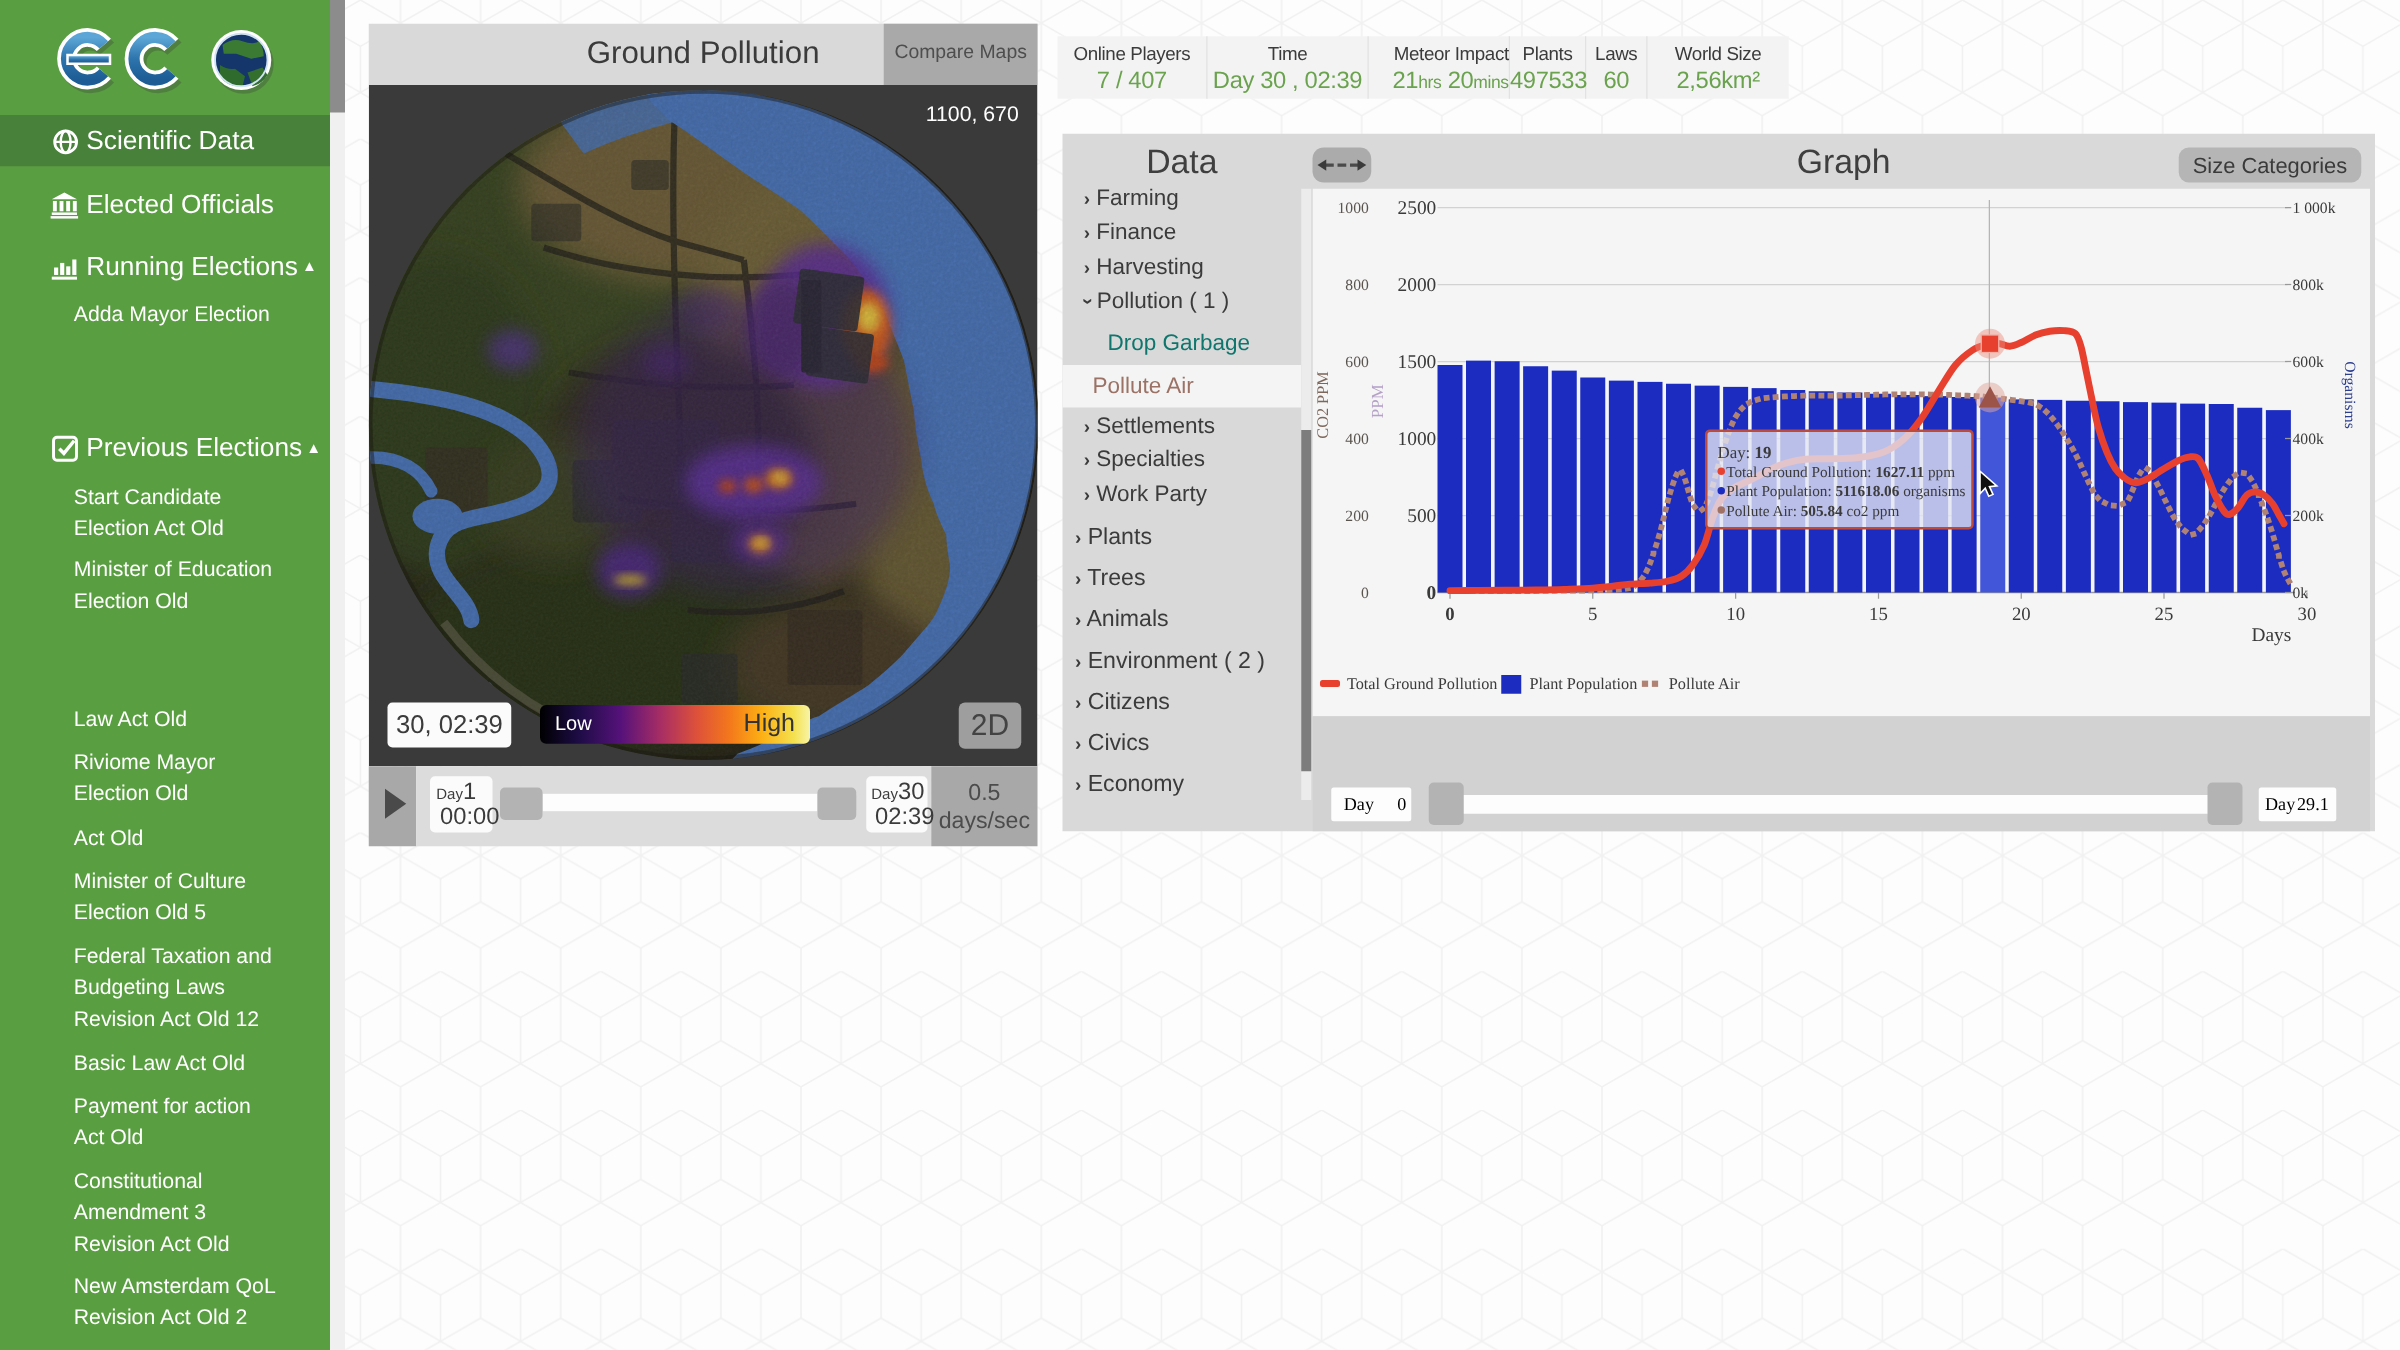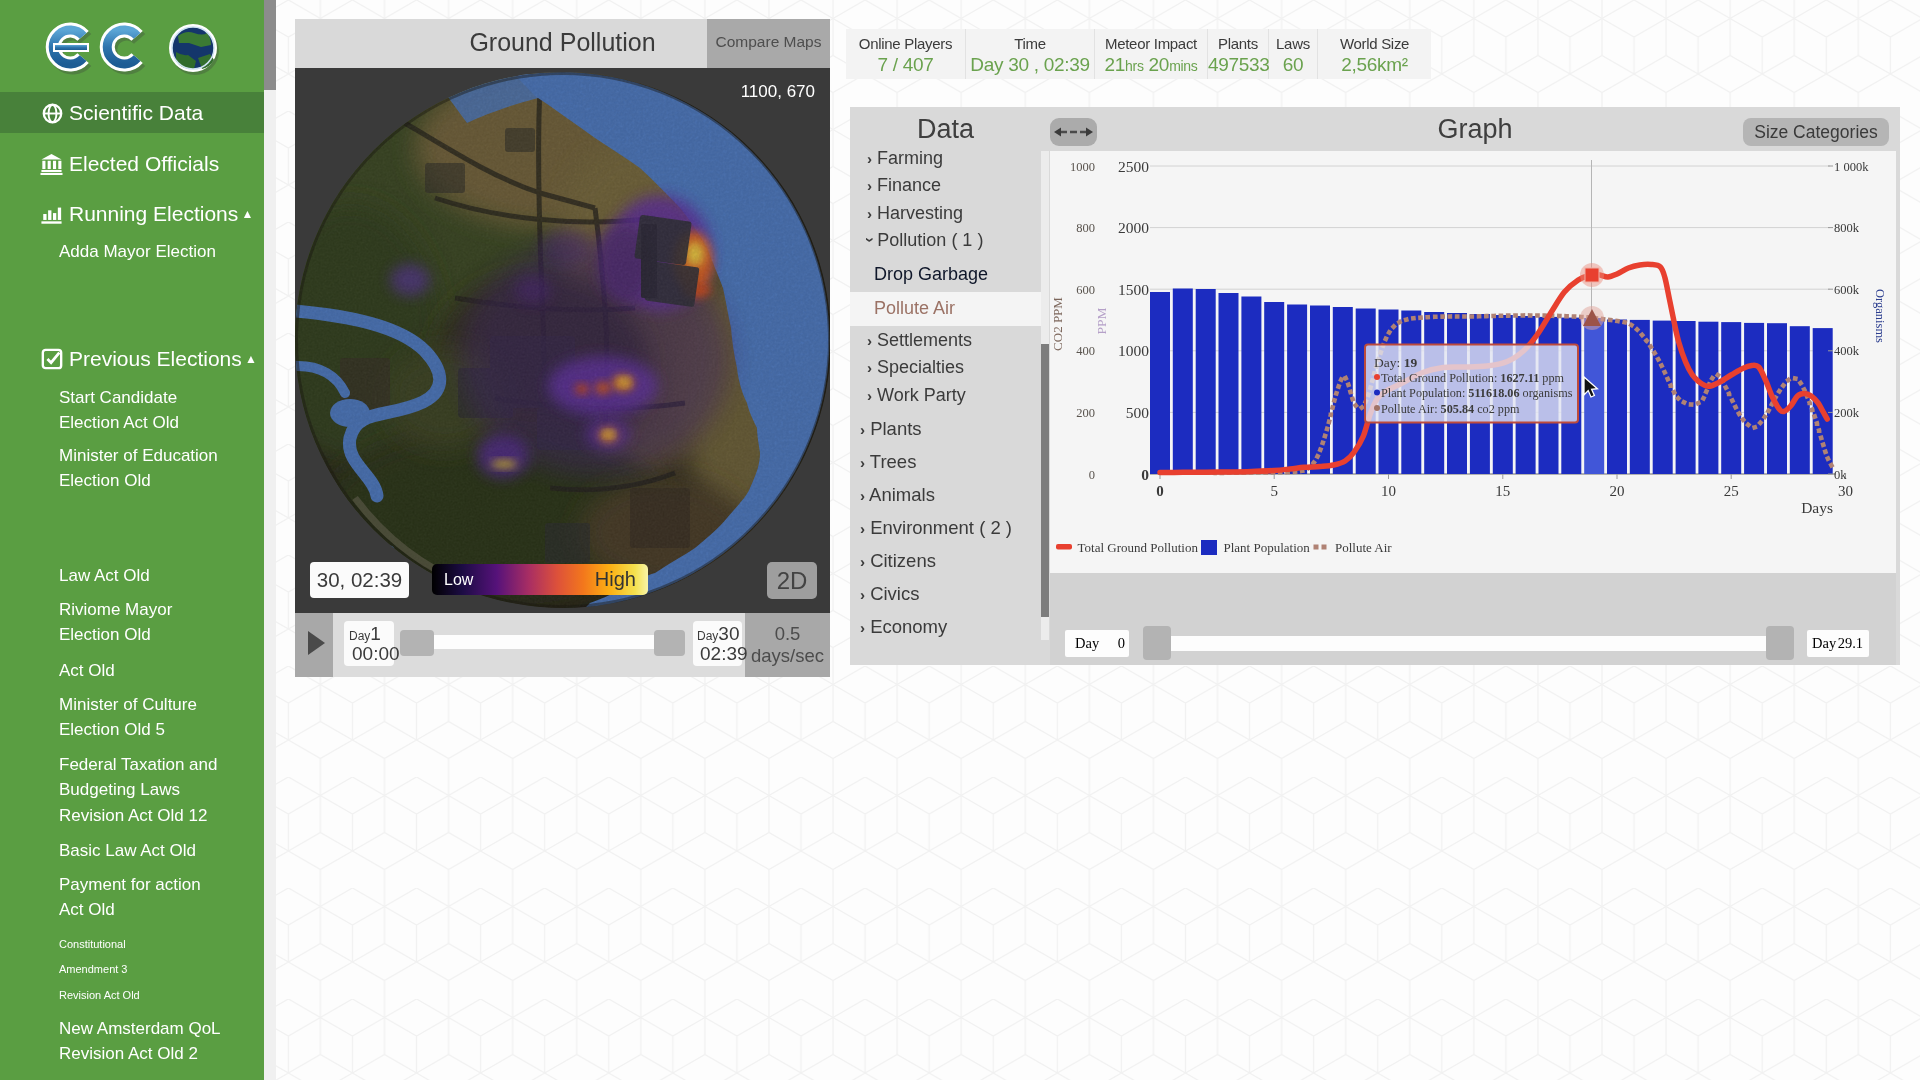--- a/index.html
+++ b/index.html
@@ -81,21 +81,21 @@
 <div style="position:absolute;left:69px;top:347px;font-size:21px;color:#fff">Previous Elections<span style="font-size:12px;vertical-align:3px"> ▲</span></div>
 <div style="position:absolute;left:59px;top:385px;width:205px;font-size:17px;line-height:25.3px;color:#fff">Start Candidate<br>Election Act Old</div>
 <div style="position:absolute;left:59px;top:443px;width:205px;font-size:17px;line-height:25.3px;color:#fff">Minister of Education<br>Election Old</div>
 <div style="position:absolute;left:59px;top:563px;width:205px;font-size:17px;line-height:25.3px;color:#fff">Law Act Old</div>
 <div style="position:absolute;left:59px;top:597px;width:205px;font-size:17px;line-height:25.3px;color:#fff">Riviome Mayor<br>Election Old</div>
 <div style="position:absolute;left:59px;top:658px;width:205px;font-size:17px;line-height:25.3px;color:#fff">Act Old</div>
 <div style="position:absolute;left:59px;top:692px;width:205px;font-size:17px;line-height:25.3px;color:#fff">Minister of Culture<br>Election Old 5</div>
 <div style="position:absolute;left:59px;top:752px;width:205px;font-size:17px;line-height:25.3px;color:#fff">Federal Taxation and<br>Budgeting Laws<br>Revision Act Old 12</div>
 <div style="position:absolute;left:59px;top:838px;width:205px;font-size:17px;line-height:25.3px;color:#fff">Basic Law Act Old</div>
 <div style="position:absolute;left:59px;top:872px;width:205px;font-size:17px;line-height:25.3px;color:#fff">Payment for action<br>Act Old</div>
-<div style="position:absolute;left:59px;top:932px;width:205px;font-size:11px;line-height:25.3px;color:#fff">Constitutional<br>Amendment 3<br>Revision Act Old</div>
+<div style="position:absolute;left:59px;top:932px;width:205px;font-size:17px;line-height:25.3px;color:#fff">Constitutional<br>Amendment 3<br>Revision Act Old</div>
 <div style="position:absolute;left:59px;top:1016px;width:205px;font-size:17px;line-height:25.3px;color:#fff">New Amsterdam QoL<br>Revision Act Old 2</div>
 
 </div>
 <div style="position:absolute;left:264px;top:0;width:12px;height:1080px;background:#f0f0f0"></div>
 <div style="position:absolute;left:264px;top:0;width:12px;height:90px;background:#8c8c8c"></div>
 
 <div style="position:absolute;left:295px;top:19px;width:535px;height:658px">
 <div style="position:absolute;left:0;top:0;width:535px;height:49px;background:#d9d9d9"></div>
 <div style="position:absolute;left:412px;top:0;width:123px;height:49px;background:#a9a9a9"></div>
 <div style="position:absolute;left:0;top:9px;width:535px;text-align:center;font-size:25px;color:#3b3b3b">Ground Pollution</div>
@@ -228,21 +228,21 @@
 </div>
 <div style="position:absolute;left:846px;top:29px;height:50px;background:#f3f3f3;display:flex">
     <div style="width:120px;border-right:1px solid #e2e2e2;text-align:center;padding-top:6px;box-sizing:border-box">
       <div style="font-size:15px;color:#3b3b3b;letter-spacing:-0.3px;white-space:nowrap">Online Players</div>
       <div style="font-size:19px;color:#6aa24e;margin-top:2px;letter-spacing:-0.3px;white-space:nowrap">7 / 407</div>
     </div>
     <div style="width:129px;border-right:1px solid #e2e2e2;text-align:center;padding-top:6px;box-sizing:border-box">
       <div style="font-size:15px;color:#3b3b3b;letter-spacing:-0.3px;white-space:nowrap">Time</div>
       <div style="font-size:19px;color:#6aa24e;margin-top:2px;letter-spacing:-0.3px;white-space:nowrap">Day 30 , 02:39</div>
     </div>
-    <div style="width:113px;border-right:1px solid #e2e2e2;text-align:center;padding-top:6px;box-sizing:border-box">
+    <div style="width:113px;border-right:1px solid #e2e2e2;text-align:right;padding-top:6px;box-sizing:border-box">
       <div style="font-size:15px;color:#3b3b3b;letter-spacing:-0.3px;white-space:nowrap">Meteor Impact</div>
       <div style="font-size:19px;color:#6aa24e;margin-top:2px;letter-spacing:-0.3px;white-space:nowrap">21<span style="font-size:14px">hrs</span> 20<span style="font-size:14px">mins</span></div>
     </div>
     <div style="width:61px;border-right:1px solid #e2e2e2;text-align:center;padding-top:6px;box-sizing:border-box">
       <div style="font-size:15px;color:#3b3b3b;letter-spacing:-0.3px;white-space:nowrap">Plants</div>
       <div style="font-size:19px;color:#6aa24e;margin-top:2px;letter-spacing:-0.3px;white-space:nowrap">497533</div>
     </div>
     <div style="width:49px;border-right:1px solid #e2e2e2;text-align:center;padding-top:6px;box-sizing:border-box">
       <div style="font-size:15px;color:#3b3b3b;letter-spacing:-0.3px;white-space:nowrap">Laws</div>
       <div style="font-size:19px;color:#6aa24e;margin-top:2px;letter-spacing:-0.3px;white-space:nowrap">60</div>
@@ -252,21 +252,21 @@
       <div style="font-size:19px;color:#6aa24e;margin-top:2px;letter-spacing:-0.3px;white-space:nowrap">2,56km²</div>
     </div>
   </div>
 
 <div style="position:absolute;left:850px;top:107px;width:1050px;height:558px;background:#d9d9d9">
 <div style="position:absolute;left:0;top:7px;width:191px;text-align:center;font-size:27px;color:#3f3f3f">Data</div>
 <div style="position:absolute;left:17px;top:40.5px;font-size:18px;color:#3b3b3b"><span style="font-weight:bold;font-size:15px">›</span> Farming</div>
 <div style="position:absolute;left:17px;top:68px;font-size:18px;color:#3b3b3b"><span style="font-weight:bold;font-size:15px">›</span> Finance</div>
 <div style="position:absolute;left:17px;top:95.5px;font-size:18px;color:#3b3b3b"><span style="font-weight:bold;font-size:15px">›</span> Harvesting</div>
 <div style="position:absolute;left:17px;top:123px;font-size:18px;color:#3b3b3b"><span style="display:inline-block;transform:rotate(90deg);font-weight:bold;font-size:16px;vertical-align:1px">›</span> Pollution ( 1 )</div>
-<div style="position:absolute;left:24px;top:157px;font-size:18px;color:#0f172a">Drop Garbage</div>
+<div style="position:absolute;left:36px;top:157px;font-size:18px;color:#0f766e">Drop Garbage</div>
 <div style="position:absolute;left:0px;top:185px;width:191px;height:34px;background:#f4f4f4"></div>
     <div style="position:absolute;left:24px;top:191px;font-size:18px;color:#9b7265">Pollute Air</div>
 <div style="position:absolute;left:17px;top:222.5px;font-size:18px;color:#3b3b3b"><span style="font-weight:bold;font-size:15px">›</span> Settlements</div>
 <div style="position:absolute;left:17px;top:250px;font-size:18px;color:#3b3b3b"><span style="font-weight:bold;font-size:15px">›</span> Specialties</div>
 <div style="position:absolute;left:17px;top:277.5px;font-size:18px;color:#3b3b3b"><span style="font-weight:bold;font-size:15px">›</span> Work Party</div>
 <div style="position:absolute;left:10px;top:311px;font-size:18.5px;color:#3b3b3b"><span style="font-weight:bold;font-size:15px">›</span> Plants</div>
 <div style="position:absolute;left:10px;top:344px;font-size:18.5px;color:#3b3b3b"><span style="font-weight:bold;font-size:15px">›</span> Trees</div>
 <div style="position:absolute;left:10px;top:377px;font-size:18.5px;color:#3b3b3b"><span style="font-weight:bold;font-size:15px">›</span> Animals</div>
 <div style="position:absolute;left:10px;top:410px;font-size:18.5px;color:#3b3b3b"><span style="font-weight:bold;font-size:15px">›</span> Environment ( 2 )</div>
 <div style="position:absolute;left:10px;top:443px;font-size:18.5px;color:#3b3b3b"><span style="font-weight:bold;font-size:15px">›</span> Citizens</div>

